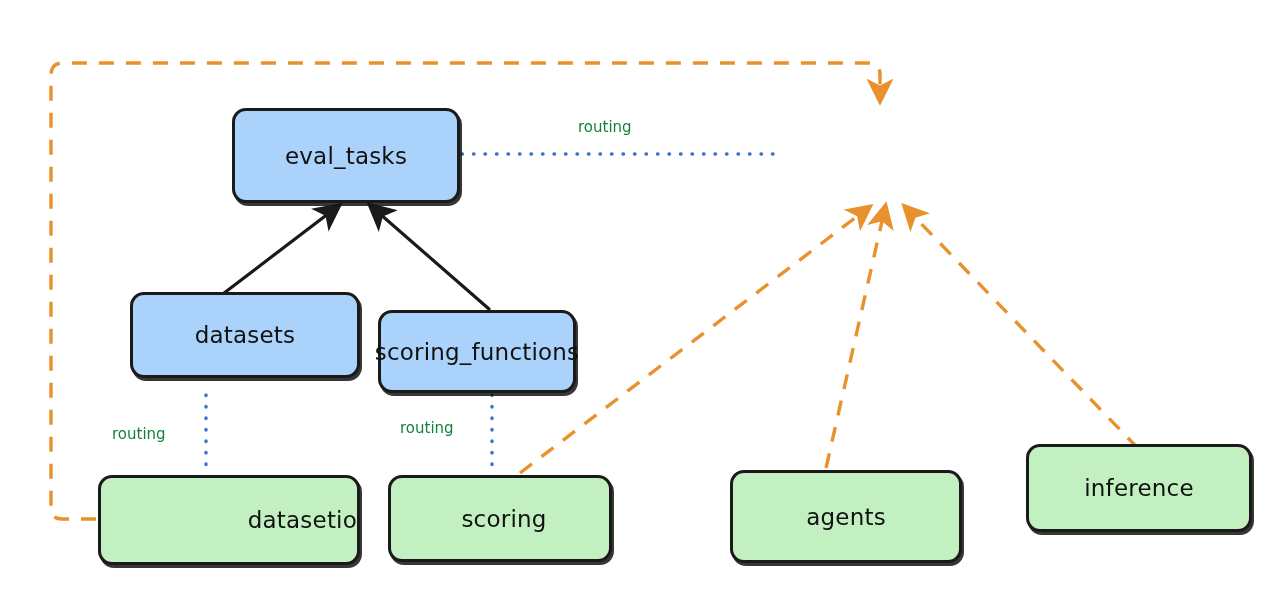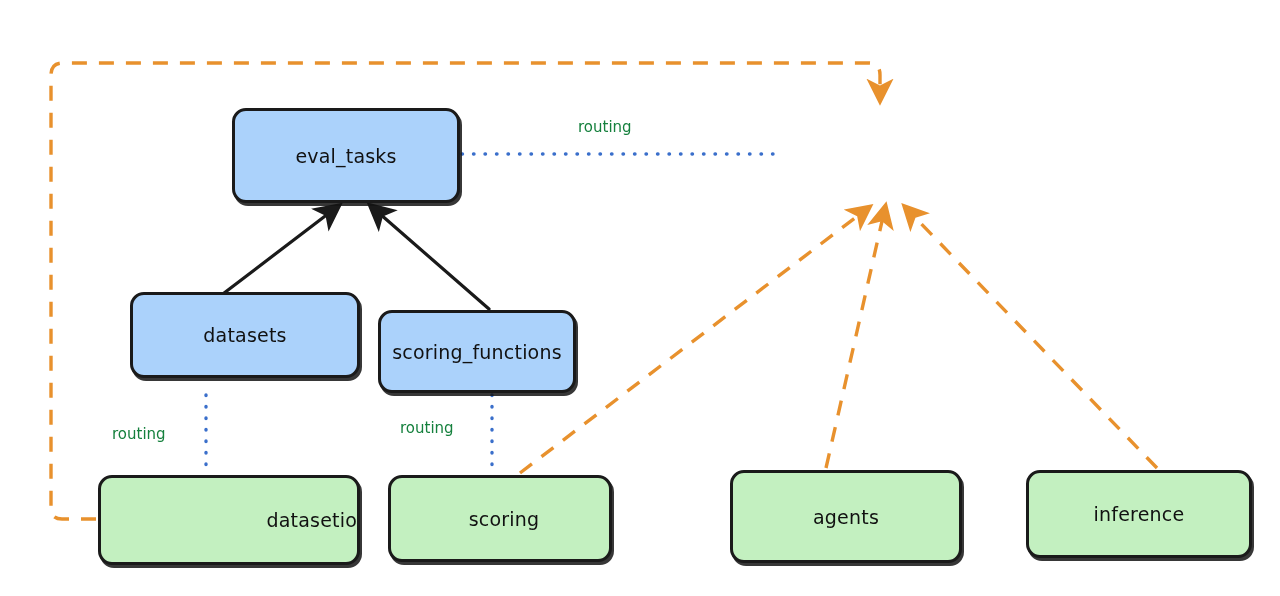--- a/index.html
+++ b/index.html
@@ -27,21 +27,21 @@
   }
   .node {
     position: absolute;
     box-sizing: border-box;
     border: 3px solid #1a1a1a;
     border-radius: 14px;
     display: flex;
     align-items: center;
     justify-content: center;
     font-family: "DejaVu Sans", sans-serif;
-    font-size: 19px;
+    font-size: 23px;
     color: #111111;
     letter-spacing: 0.2px;
     box-shadow: 2px 3px 0 rgba(20,20,20,0.85);
     z-index: 5;
   }
   .node.blue  { background: #abd2fb; }
   .node.green { background: #c3f0c0; }
   .node-label {
     pointer-events: none;
     white-space: nowrap;
@@ -107,21 +107,21 @@
   </div>
 
   <div class="node green" style="left:388px; top:475px; width:224px; height:87px;padding-left:8px;">
     <span class="node-label">scoring</span>
   </div>
 
   <div class="node green" style="left:710px; top:470px; width:232px; height:93px;margin-left:20px;">
     <span class="node-label">agents</span>
   </div>
 
-  <div class="node green" style="left:1026px; top:470px; width:226px; height:88px;">
+  <div class="node green" style="left:1026px; top:444px; width:226px; height:88px;">
     <span class="node-label">inference</span>
   </div>
 
   <div class="edge-label" style="left:578px; top:118px;">routing</div>
 
   <div class="edge-label" style="left:112px; top:425px;">routing</div>
 
   <div class="edge-label" style="left:400px; top:419px;">routing</div>
 
 </div>

